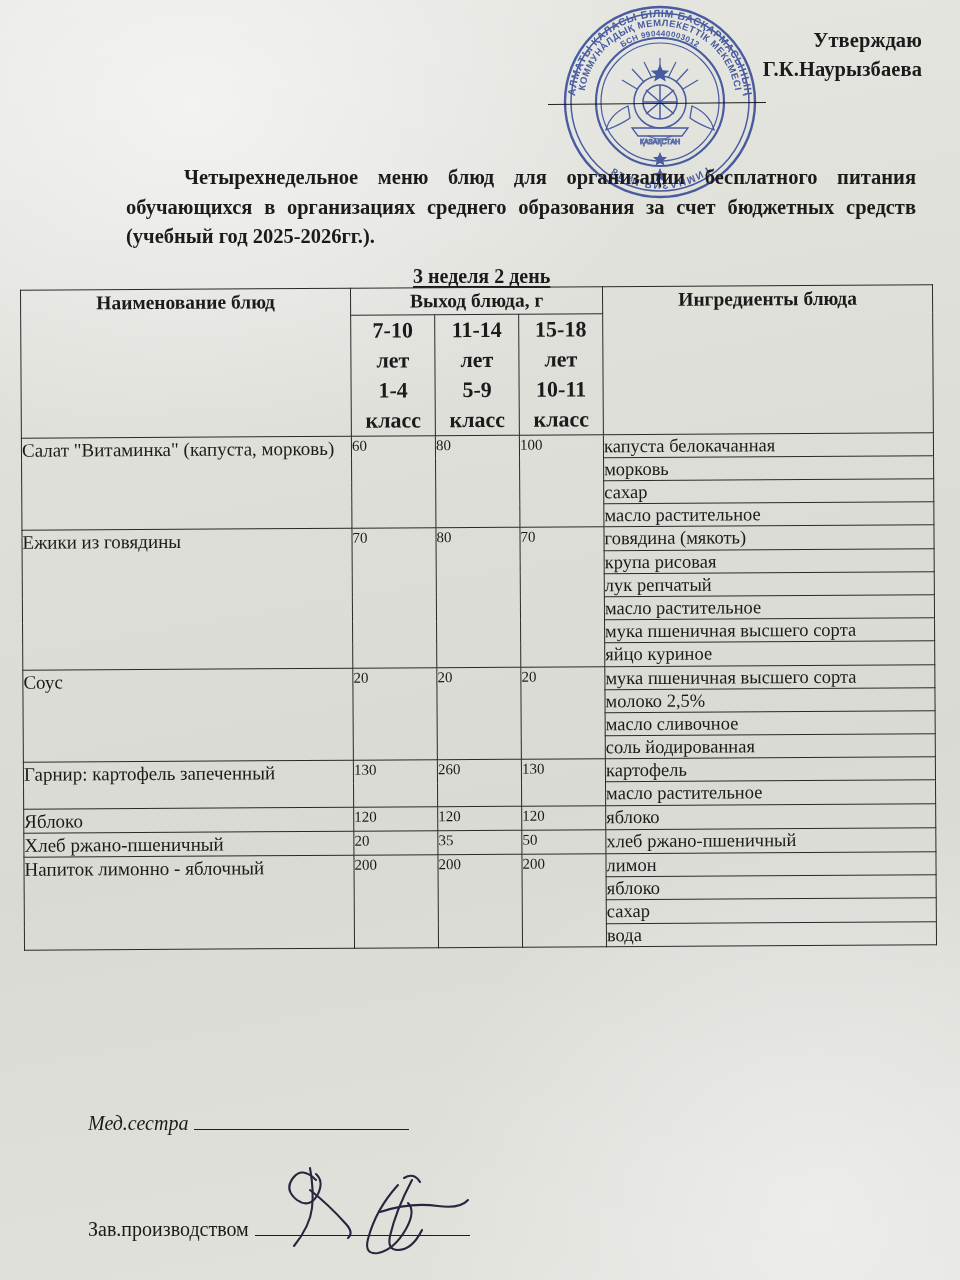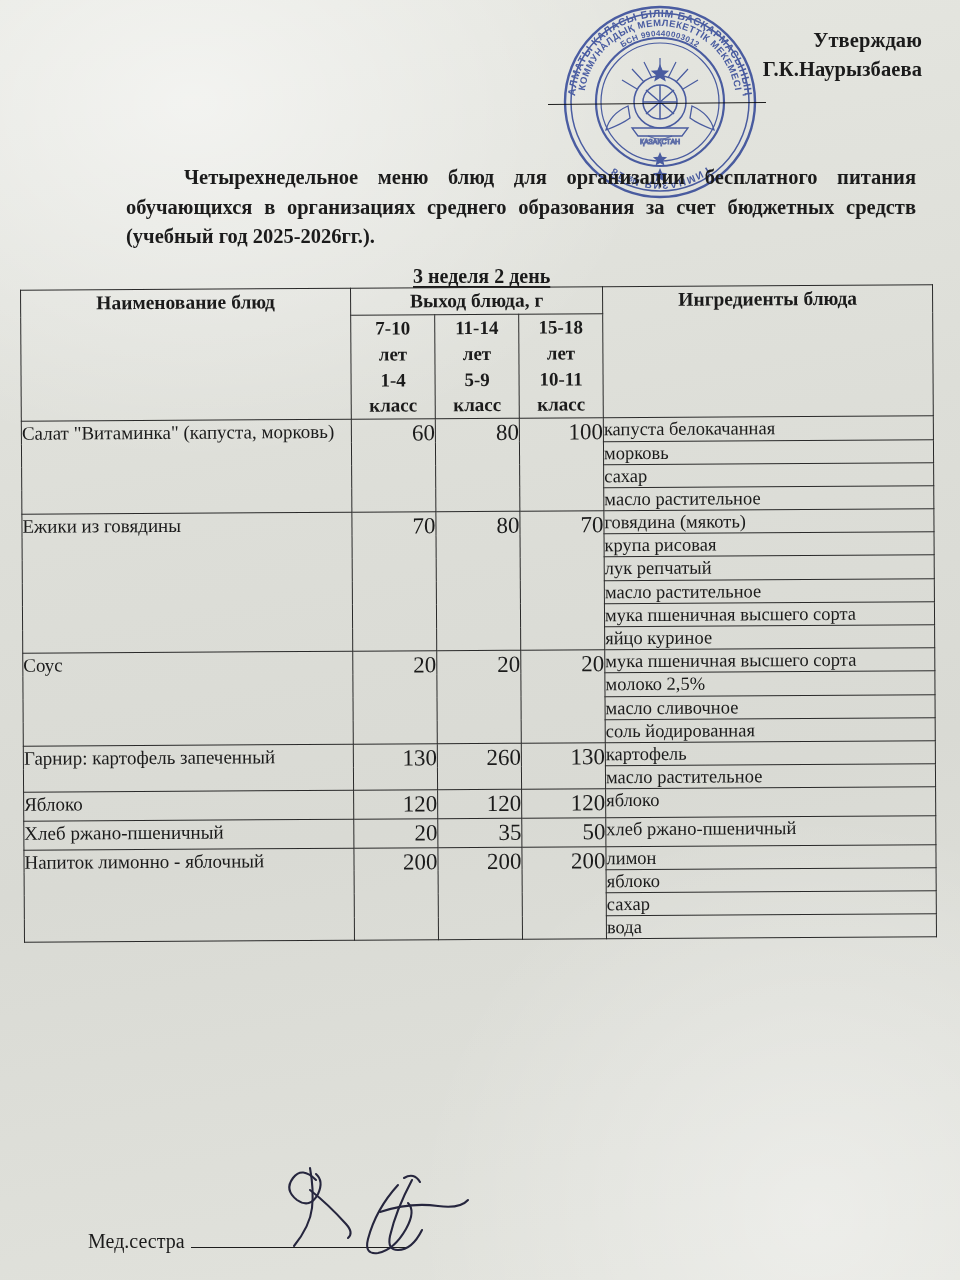--- a/index.html
+++ b/index.html
@@ -108,32 +108,32 @@
   }
   th.hd {
     text-align: center;
     font-weight: bold;
     vertical-align: middle;
     font-size: 19.5px;
     line-height: 1.3;
     padding: 4px 2px;
   }
   th.hd-age {
-    font-size: 19px;
+    font-size: 22px;
     line-height: 1.36;
     padding: 3px 2px 5px;
   }
   td.dish {
     padding: 4px 6px 2px 8px;
     line-height: 1.22;
     font-size: 19px;
   }
   td.qty {
-    text-align: right;
-    font-size: 23px;
+    text-align: left;
+    font-size: 15px;
     padding-top: 5px;
     line-height: 1.2;
   }
   td.ingr {
     padding: 3px 6px 3px 8px;
     line-height: 1.2;
     font-size: 18.5px;
     vertical-align: middle;
   }
 
@@ -145,21 +145,21 @@
   }
   .sig-row .lbl { display: inline-block; }
   .sig-line {
     display: inline-block;
     width: 215px;
     border-bottom: 1.6px solid #1d1d1d;
     height: 14px;
     margin-left: 6px;
     vertical-align: baseline;
   }
-  #sig-nurse { left: 88px; top: 1230px; }
+  #sig-nurse { left: 88px; top: 1112px; font-style: italic; }
   #sig-prod  { left: 88px; top: 1218px; }
 
   #signature-scribble {
     position: absolute;
     left: 280px;
     top: 1150px;
     width: 230px;
     height: 125px;
     pointer-events: none;
   }
@@ -368,20 +368,23 @@
             <tr>
               <td class="ingr">вода</td>
             </tr>
           </tbody>
       </table>
     </div>
 
     <div class="sig-row" id="sig-nurse">
       <span class="lbl">Мед.сестра</span><span class="sig-line"></span>
     </div>
+    <div class="sig-row" id="sig-prod">
+      <span class="lbl">Зав.производством</span><span class="sig-line"></span>
+    </div>
 
     <svg id="signature-scribble" viewBox="0 0 230 125">
       <g fill="none" stroke="#26263e" stroke-width="2.1" stroke-linecap="round">
         <path d="M36 30 q-14 -14 -23 -2 q-9 12 4 22 q13 9 21 -6 q6 -13 -2 -20"></path>
         <path d="M30 18 q4 22 2 40 q-2 18 -18 38"></path>
         <path d="M30 40 q18 14 36 34 q8 9 2 14"></path>
       </g>
       <g fill="none" stroke="#26263e" stroke-width="2.1" stroke-linecap="round">
         <path d="M118 35 q-22 24 -30 54 q-4 16 10 14 q16 -3 28 -24 q10 -18 2 -26"></path>
         <path d="M132 30 q-16 30 -22 56 q-3 14 8 14 q14 0 24 -20"></path>

